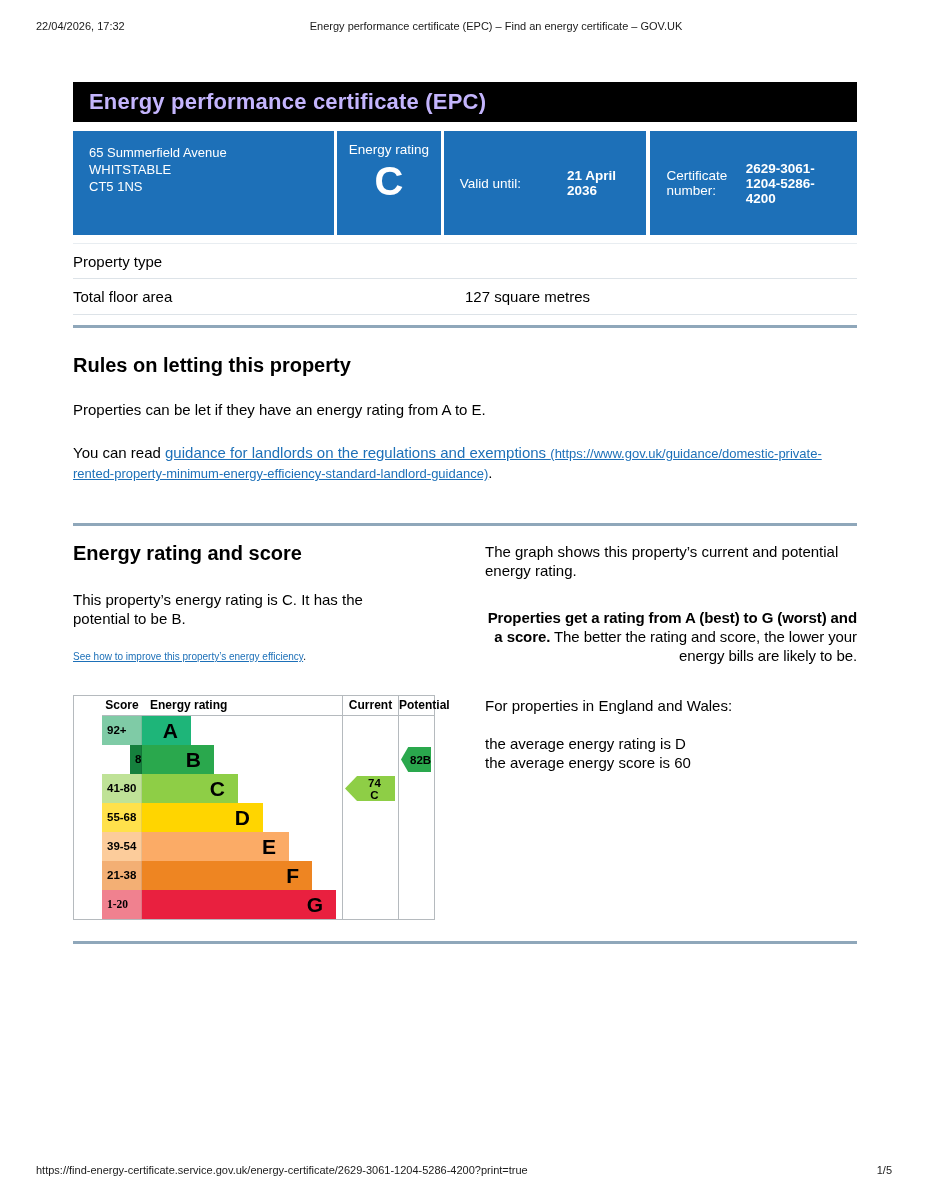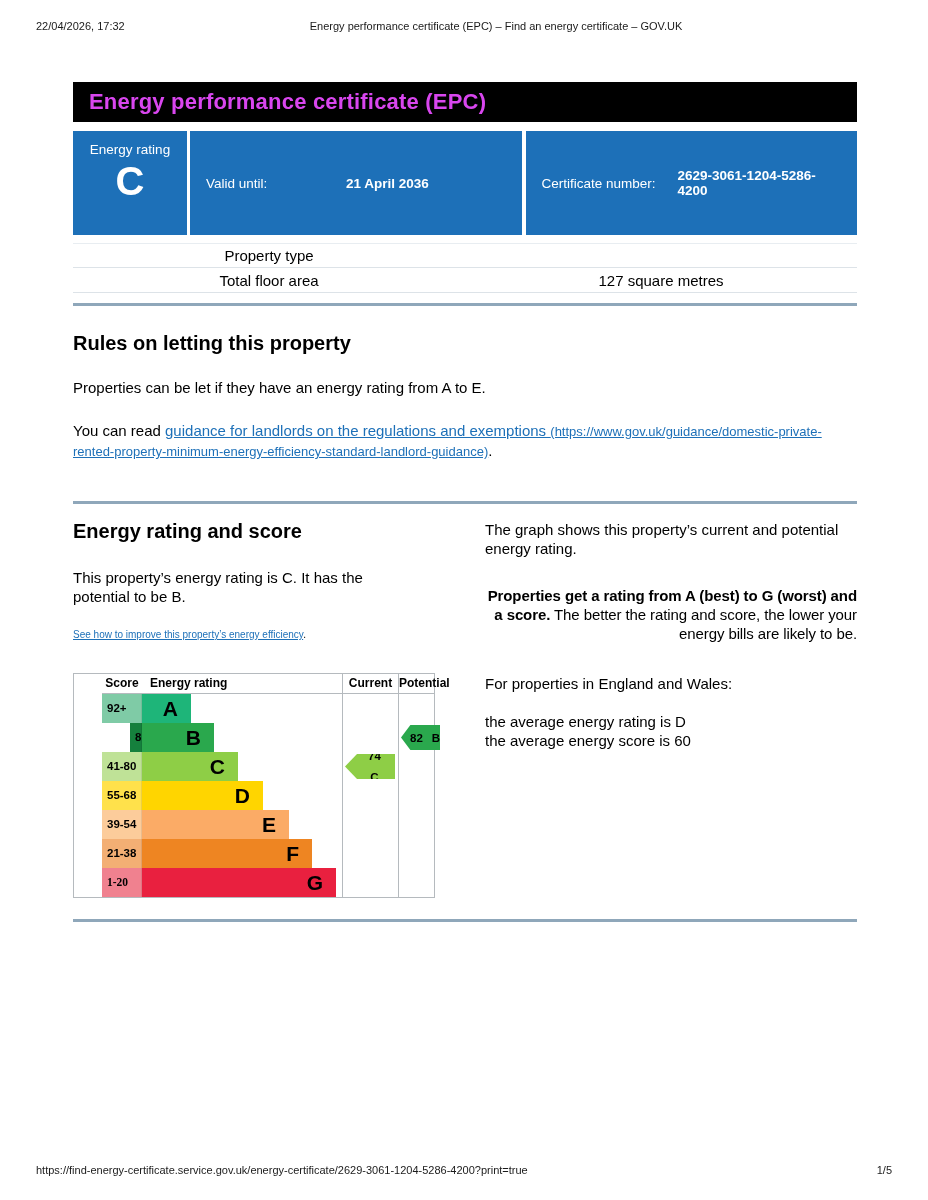--- a/index.html
+++ b/index.html
@@ -12,38 +12,38 @@
   .print-header { position:absolute; top:20px; left:36px; right:36px; font-size:11px; color:#1a1a1a; }
   .print-header .ts { position:absolute; left:0; top:0; }
   .print-header .doc-title { position:absolute; left:calc(50% + 32px); transform:translateX(-50%); white-space:nowrap; top:0; }
   .print-footer { position:absolute; bottom:24px; left:36px; right:36px; font-size:11px; color:#1a1a1a; }
   .print-footer .url { position:absolute; left:0; bottom:0; }
   .print-footer .pageno { position:absolute; right:0; bottom:0; }
 
   .content { position:absolute; left:73px; top:82px; width:784px; }
 
   
-  .banner { background:#000; color:#d946ef; height:40px; line-height:40px;
+  .banner { background:#000; color:#c4b5fd; height:40px; line-height:40px;
             font-size:22px; font-weight:bold; padding-left:16px; letter-spacing:.2px; }
 
   
   .summary { display:flex; gap:3px; margin-top:9px; height:104px; }
   .summary .cell { background:#1d70b8; color:#fff; }
   .cell-address { width:284px; padding:13px 16px; font-size:13px; line-height:17px; }
   .cell-rating { width:114px; text-align:center; padding-top:11px; }
   .cell-rating .lbl { font-size:13.5px; }
   .cell-rating .big { font-size:40px; font-weight:bold; line-height:44px; margin-top:2px; }
   .cell-right { flex:1; display:flex; flex-direction:row; gap:4px; background:#fff; }
   .cell-right .row { background:#1d70b8; color:#fff; flex:1; display:flex; align-items:center; padding:0 16px; font-size:13.5px; }
   .cell-right .row .lbl { width:140px; }
   .cell-right .row .val { font-weight:bold; }
 
   
   .prop-table { margin-top:8px; font-size:15px; }
-  .prop-row { display:grid; grid-template-columns:50% 50%; height:25px; align-items:center; border-bottom:1px solid #dde3e8;text-align:center; }
+  .prop-row { display:grid; grid-template-columns:50% 50%; height:36px; align-items:center; border-bottom:1px solid #dde3e8; }
   .prop-table .prop-row:first-child { border-top:1px solid #e8edf1; }
 
   .divider { height:3px; background:#8fa7ba; border:0; }
   .divider.d1 { margin-top:10px; }
   .divider.d2 { margin-top:40px; }
   .divider.d3 { margin-top:21px; }
 
   h2 { font-size:20px; line-height:22px; font-weight:bold; color:#000; }
   .rules h2 { margin-top:26px; }
   .rules p { font-size:15px; line-height:19px; margin-top:24px; max-width:784px; }
@@ -67,36 +67,41 @@
   .epc-head { height:20px; line-height:19px; font-weight:bold; font-size:12px; border-bottom:1px solid #b5babe; }
   .epc-head .h-score { text-align:center; }
   .epc-head .h-rating { padding-left:8px; }
   .epc-head .h-cur, .epc-head .h-pot { text-align:center; border-left:1px solid #b5babe; }
   .epc-row { height:29px; }
   .score-cell { font-weight:bold; line-height:29px; padding-left:5px; border-right:1px solid rgba(0,0,0,.08); }
   .band-area { position:relative; }
   .band-bar { height:29px; color:#000; font-weight:bold; font-size:21px; line-height:29px; text-align:right; padding-right:13px; }
   .cur-cell, .pot-cell { border-left:1px solid #b5babe; position:relative; }
   .epc-arrow { height:25px; margin:2px 3px 2px 2px; display:flex; align-items:center; justify-content:center;
-               gap:9px; font-weight:bold; font-size:11.5px; color:#000;
+               font-weight:bold; font-size:11.5px; color:#000;
                clip-path:polygon(0 50%, 24% 0, 100% 0, 100% 100%, 24% 100%); padding-left:9px; }
 </style>
 </head>
 <body>
 
 <div class="print-header">
   <span class="ts">22/04/2026, 17:32</span>
   <span class="doc-title">Energy performance certificate (EPC) – Find an energy certificate – GOV.UK</span>
 </div>
 
 <div class="content">
 
   <div class="banner">Energy performance certificate (EPC)</div>
 
   <div class="summary">
+    <div class="cell cell-address">
+      <div>65 Summerfield Avenue</div>
+      <div>WHITSTABLE</div>
+      <div>CT5 1NS</div>
+    </div>
     <div class="cell cell-rating">
       <div class="lbl">Energy rating</div>
       <div class="big">C</div>
     </div>
     <div class="cell-right">
       <div class="row">
         <span class="lbl">Valid until:</span>
         <span class="val">21 April 2036</span>
       </div>
       <div class="row">

